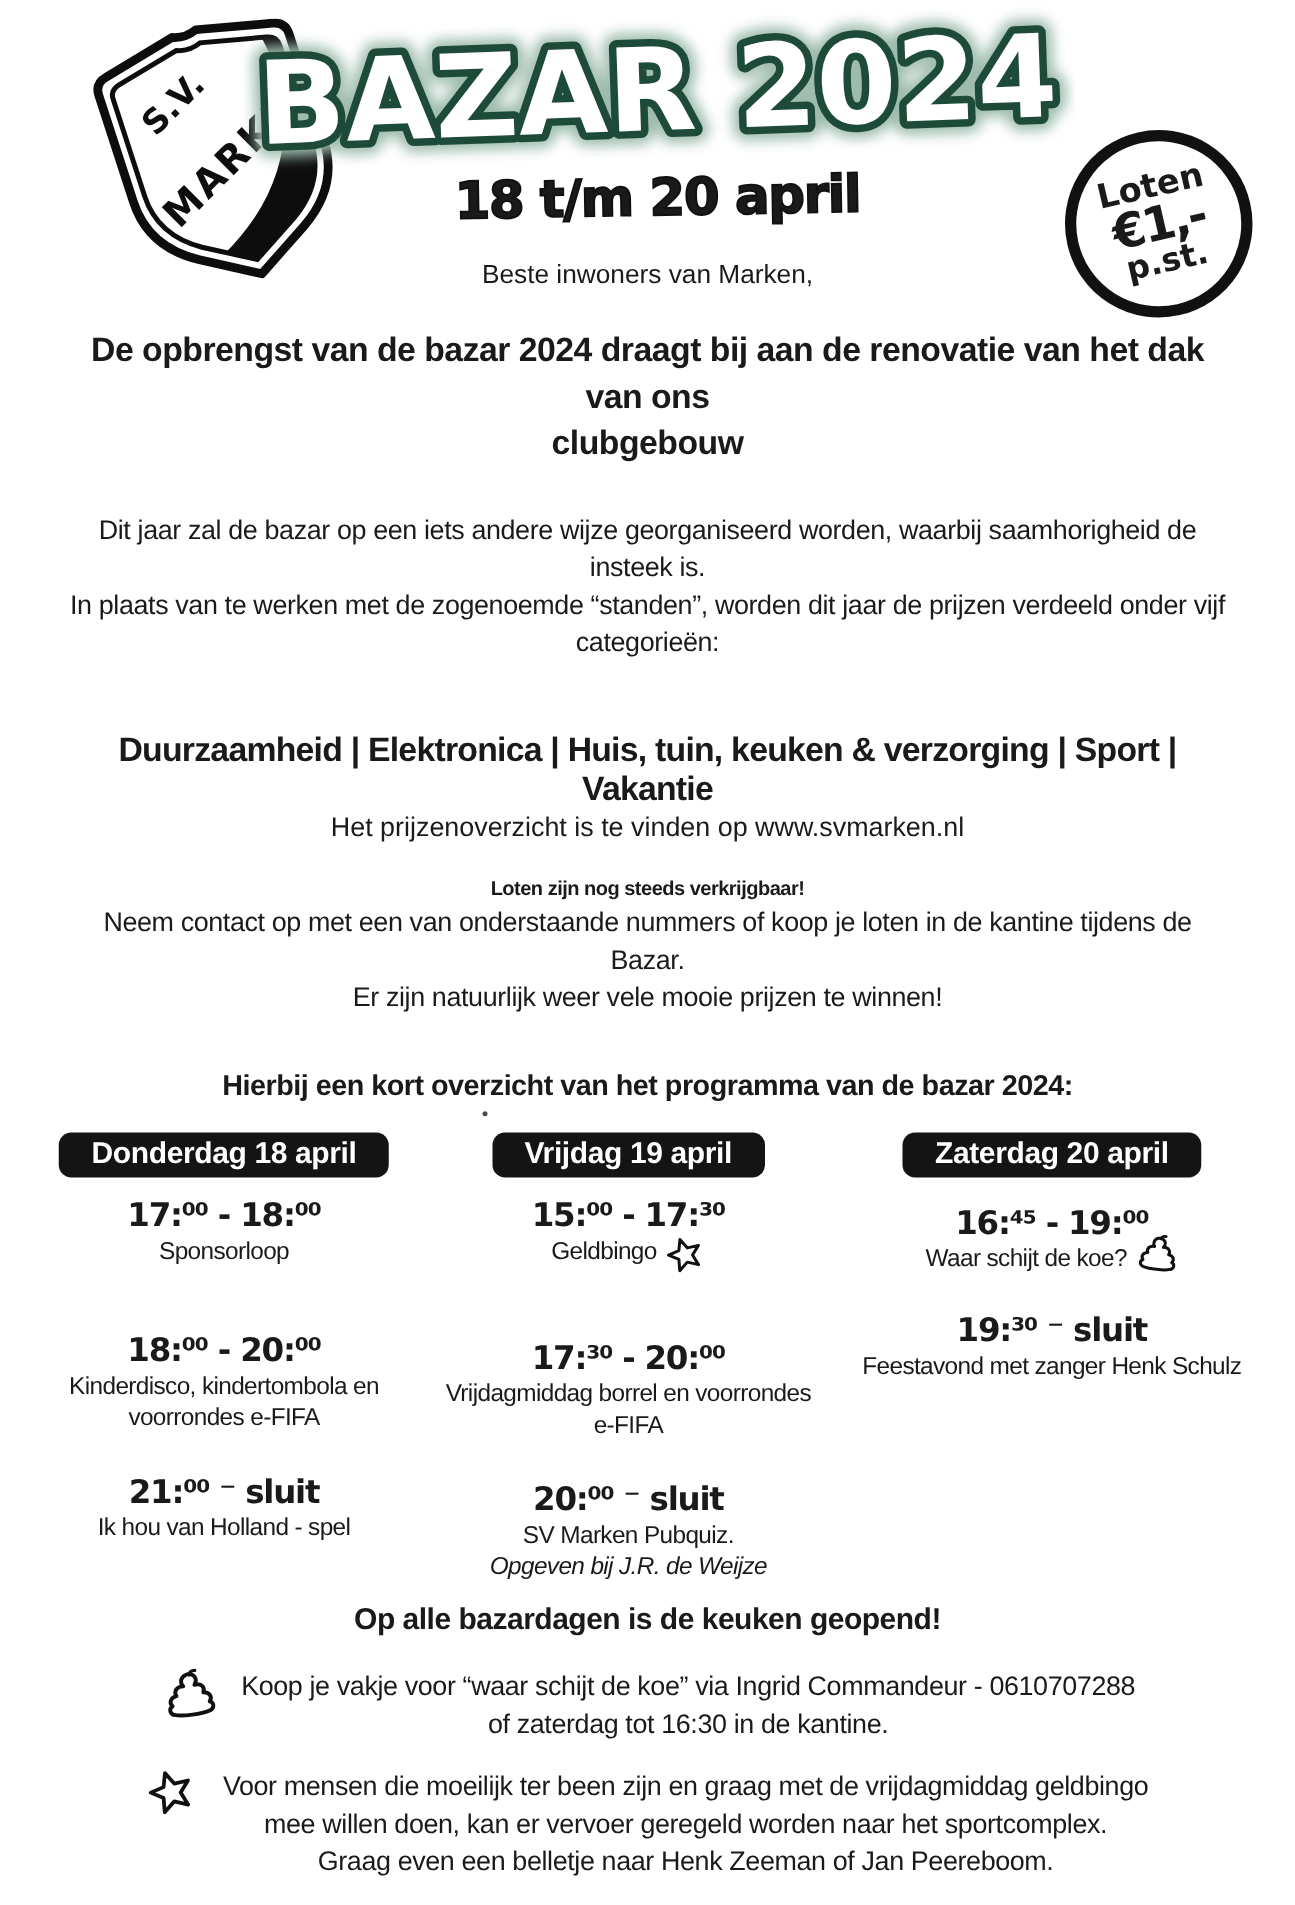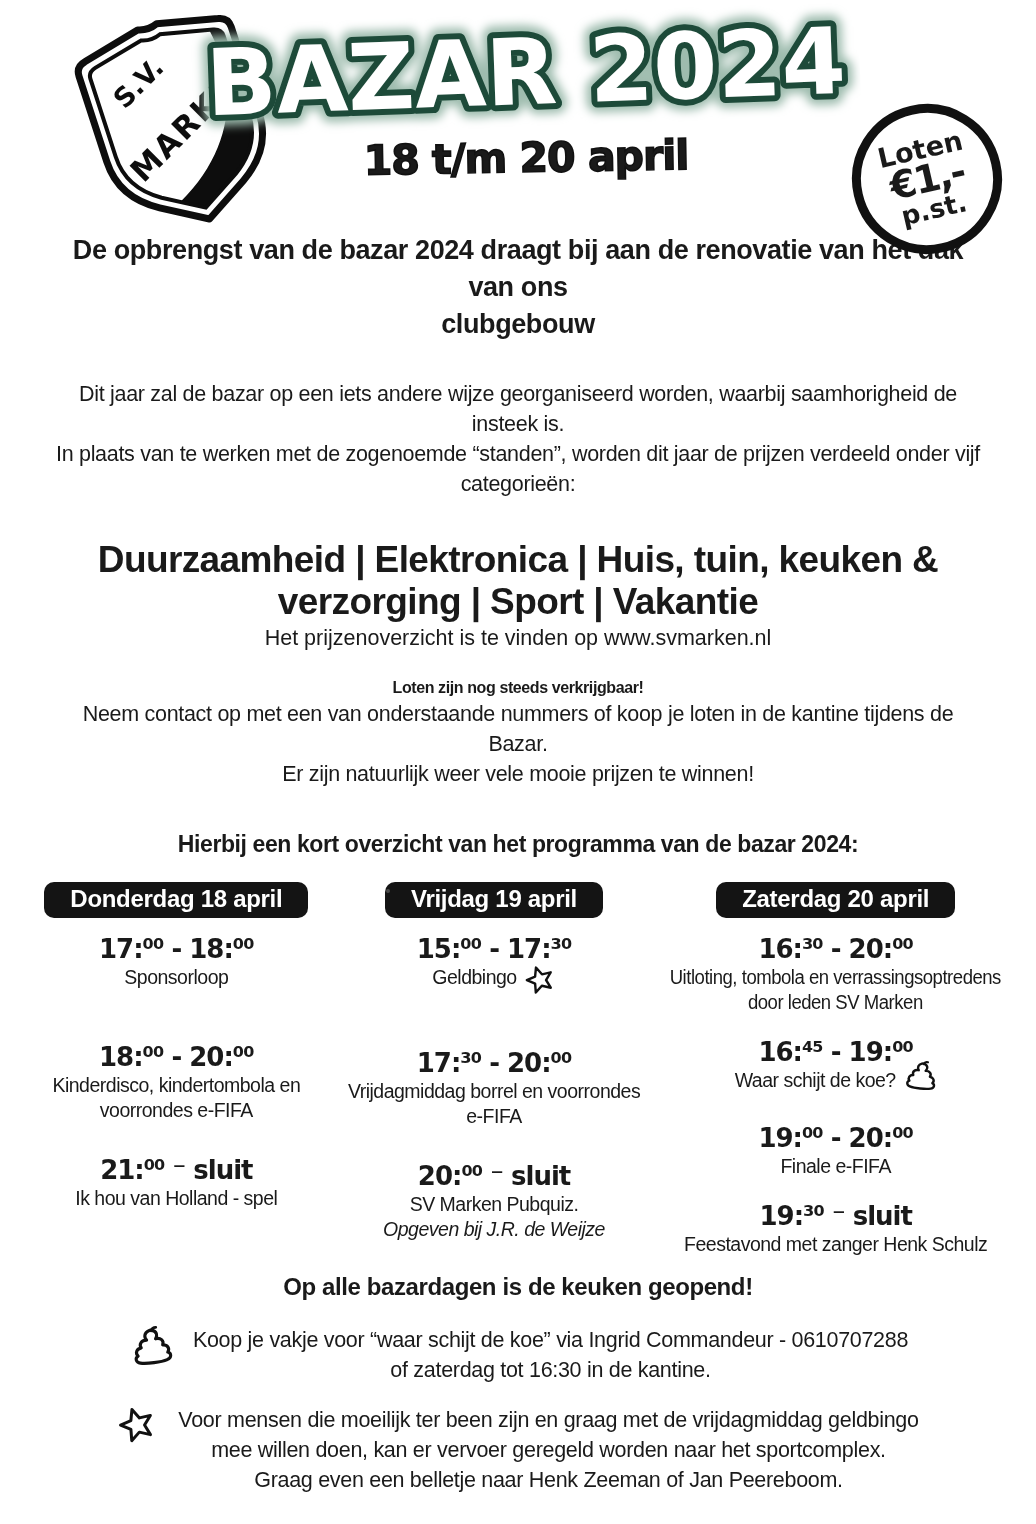--- a/index.html
+++ b/index.html
@@ -32,21 +32,21 @@
   .badge .b1{font-size:27px;}
   .badge .b2{font-size:38px;letter-spacing:-2px;}
   .badge .b3{font-size:26px;}
   
   .content{padding:0 52px;text-align:center;}
   .pre{white-space:pre-line;}
   .greeting{margin-top:6px;font-size:21px;}
   .p1{margin-top:22px;font-size:21.5px;line-height:30px;letter-spacing:-.3px;}
   .big-heading{margin:30px 0 0;font-size:27px;line-height:37px;font-weight:bold;letter-spacing:-.4px;}
   .p2{margin-top:36px;font-size:21.5px;line-height:30px;letter-spacing:-.3px;}
-  .categories{margin:40px 0 0;font-size:37px;font-weight:bold;letter-spacing:-.6px;}
+  .categories{margin:56px 0 0;font-size:27px;font-weight:bold;letter-spacing:-.6px;}
   .prices-info{margin-top:3px;font-size:21.5px;}
   .lottery-heading{margin:28px 0 0;font-size:16px;font-weight:bold;letter-spacing:-.4px;}
   .lottery-body{margin-top:2px;font-size:21.5px;line-height:30px;letter-spacing:-.3px;}
   .program-intro{margin:42px 0 0;font-size:23px;font-weight:bold;letter-spacing:-.4px;}
   
   .program{
     display:grid;grid-template-columns:1fr 1.02fr 1.1fr;column-gap:14px;
     padding:0 26px;margin-top:24px;min-height:360px;text-align:center;
   }
   .day-header{
@@ -121,20 +121,21 @@
 
     <div class="badge">
       <div class="b1">Loten</div>
       <div class="b2">€1,-</div>
       <div class="b3">p.st.</div>
     </div>
   </div>
 
   <div class="content">
 
+    <div class="greeting">Beste inwoners van Marken,</div>
     <div class="big-heading pre">De opbrengst van de bazar 2024 draagt bij aan de renovatie van het dak van ons
 clubgebouw</div>
     <div class="p2 pre">Dit jaar zal de bazar op een iets andere wijze georganiseerd worden, waarbij saamhorigheid de insteek is.
 In plaats van te werken met de zogenoemde “standen”, worden dit jaar de prijzen verdeeld onder vijf
 categorieën:</div>
     <div class="categories">Duurzaamheid | Elektronica | Huis, tuin, keuken &amp; verzorging | Sport | Vakantie</div>
     <div class="prices-info">Het prijzenoverzicht is te vinden op www.svmarken.nl</div>
     <div class="lottery-heading">Loten zijn nog steeds verkrijgbaar!</div>
     <div class="lottery-body pre">Neem contact op met een van onderstaande nummers of koop je loten  in de kantine tijdens de Bazar.
 Er zijn natuurlijk weer vele mooie prijzen te winnen!</div>
@@ -178,40 +179,31 @@
       </div>
       <div class="event gap-lg">
         <div class="time">20:⁰⁰ ⁻ sluit</div>
         <div class="desc">SV Marken Pubquiz.</div>
         <div class="note">Opgeven bij J.R. de Weijze</div>
       </div>
     </div>
 
     <div class="day-col">
       <div class="day-header">Zaterdag 20 april</div>
-      <div class="event gap-sm">
-        <div class="time">16:³⁰ - 20:⁰⁰</div>
-        <div class="desc tight">Uitloting, tombola en verrassingsoptredens
-door leden SV Marken</div>
-      </div>
       <div class="event gap-md">
         <div class="time">16:⁴⁵ - 19:⁰⁰</div>
         <div class="desc-row">
           <span class="desc">Waar schijt de koe?</span>
           <svg width="34" height="34" viewBox="0 0 24 24" style="transform:translateY(-8px) rotate(6deg)">
             <path d="M14 3c3 1 3 3.4 1.6 5 2.8-.4 4.6 1.6 3.4 3.8 2.6.2 3.8 2.5 2.2 4.3 2 .8 1.8 3.4-.8 4C17 21 9 21 5.6 20c-2.5-.7-2.6-3.2-.7-4-1.5-1.8-.3-4 2.3-4.2-1.1-2.2.7-4.2 3.5-3.8C9.4 6.4 9.9 4 12.4 3.2c.6-.2 1.1-.2 1.6-.2z" fill="#ffffff" stroke="#111" stroke-width="1.7" stroke-linejoin="round"></path>
             <path d="M13.8 3.4c.3-1.1 1.5-1.8 2.8-1.6" fill="none" stroke="#111" stroke-width="1.5" stroke-linecap="round"></path>
           </svg>
         </div>
       </div>
       <div class="event gap-md">
-        <div class="time">19:⁰⁰ - 20:⁰⁰</div>
-        <div class="desc">Finale e-FIFA</div>
-      </div>
-      <div class="event gap-md">
         <div class="time">19:³⁰ ⁻ sluit</div>
         <div class="desc">Feestavond met zanger Henk Schulz</div>
       </div>
     </div>
   </div>
 
   <div class="content">
 
     <div class="kitchen">Op alle bazardagen is de keuken geopend!</div>
 

